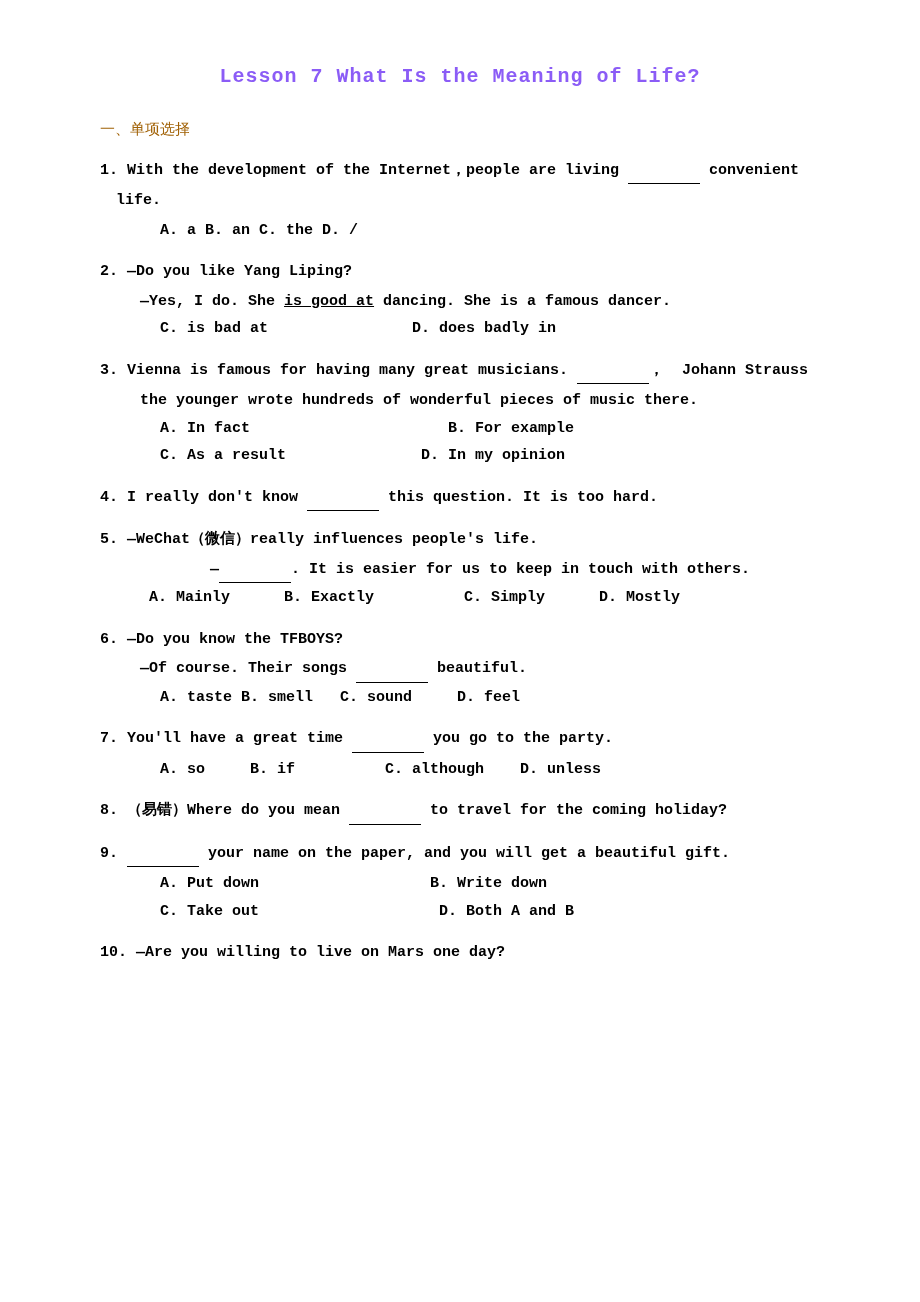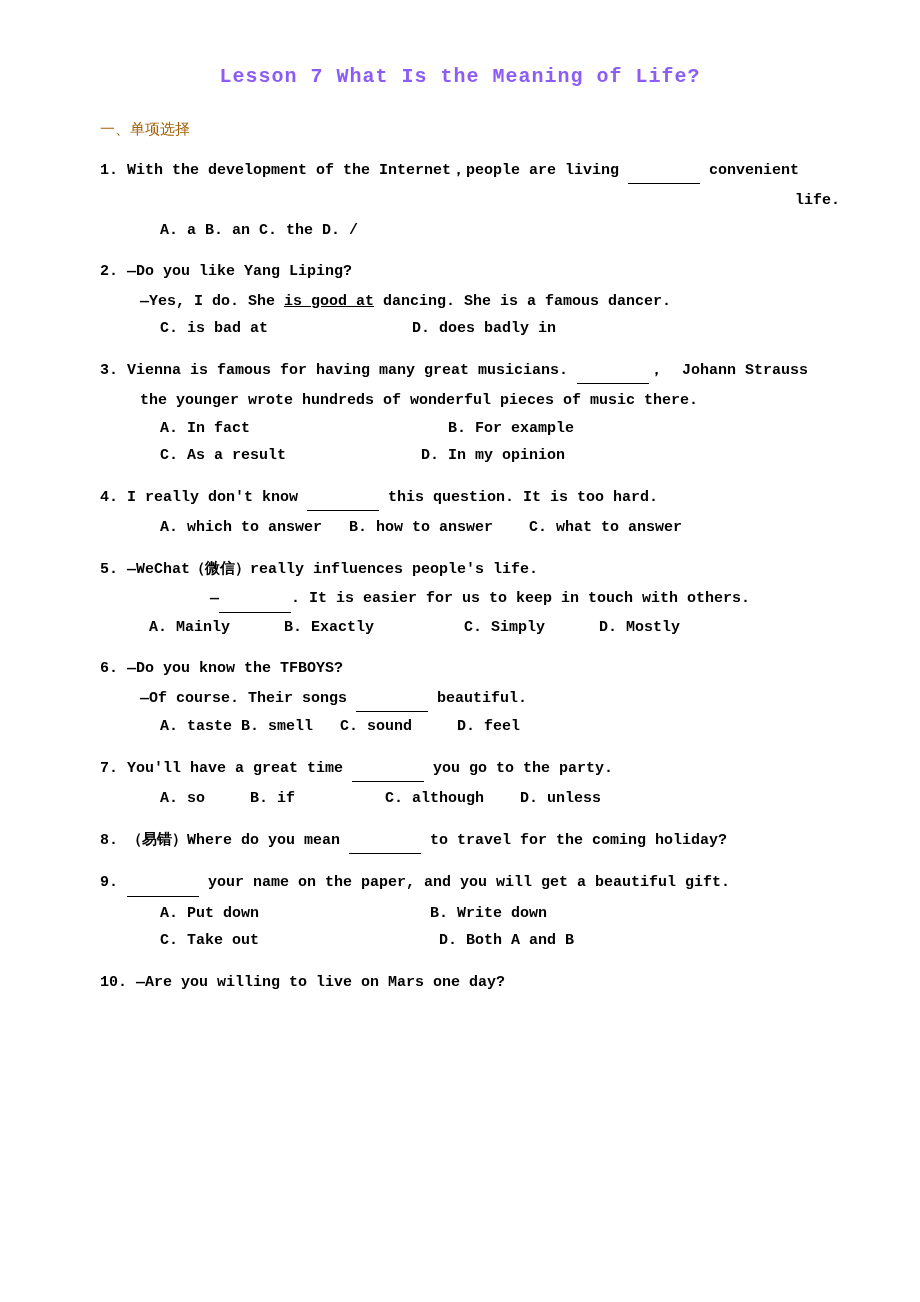--- a/index.html
+++ b/index.html
@@ -57,21 +57,20 @@
       min-width: 60px;
       border-bottom: 1px solid #000;
       text-align: center;
     }
     .underline {
       text-decoration: underline;
     }
     .continuation {
       margin-left: 16px;
       margin-bottom: 4px;
-      text-align: right;
     }
   </style>
 </head>
 <body>
 
 <div class="title">Lesson 7 What Is the Meaning of Life?</div>
 
 <div class="section-header">一、单项选择</div>
 
 <div class="question-block">
@@ -109,23 +108,20 @@
     A. In fact &nbsp;&nbsp;&nbsp;&nbsp;&nbsp;&nbsp;&nbsp;&nbsp;&nbsp;&nbsp;&nbsp;&nbsp;&nbsp;&nbsp;&nbsp;&nbsp;&nbsp;&nbsp;&nbsp;&nbsp;&nbsp;B. For example
   </div>
   <div class="options-line2">
     C. As a result &nbsp;&nbsp;&nbsp;&nbsp;&nbsp;&nbsp;&nbsp;&nbsp;&nbsp;&nbsp;&nbsp;&nbsp;&nbsp;&nbsp;D. In my opinion
   </div>
 </div>
 
 <div class="question-block">
   <div class="question-line">
     4. I really don't know <span class="blank">&nbsp;&nbsp;&nbsp;&nbsp;&nbsp;&nbsp;&nbsp;&nbsp;</span> this question. It is too hard.
-  </div>
-  <div class="options-line">
-    A. which to answer &nbsp;&nbsp;B. how to answer &nbsp;&nbsp;&nbsp;C. what to answer
   </div>
 </div>
 
 <div class="question-block">
   <div class="question-line">
     5. —WeChat（微信）really influences people's life.
   </div>
   <div class="answer-line" style="margin-left:20px;text-align:center;">
     —<span class="blank">&nbsp;&nbsp;&nbsp;&nbsp;&nbsp;&nbsp;&nbsp;&nbsp;</span>. It is easier for us to keep in touch with others.
   </div>

